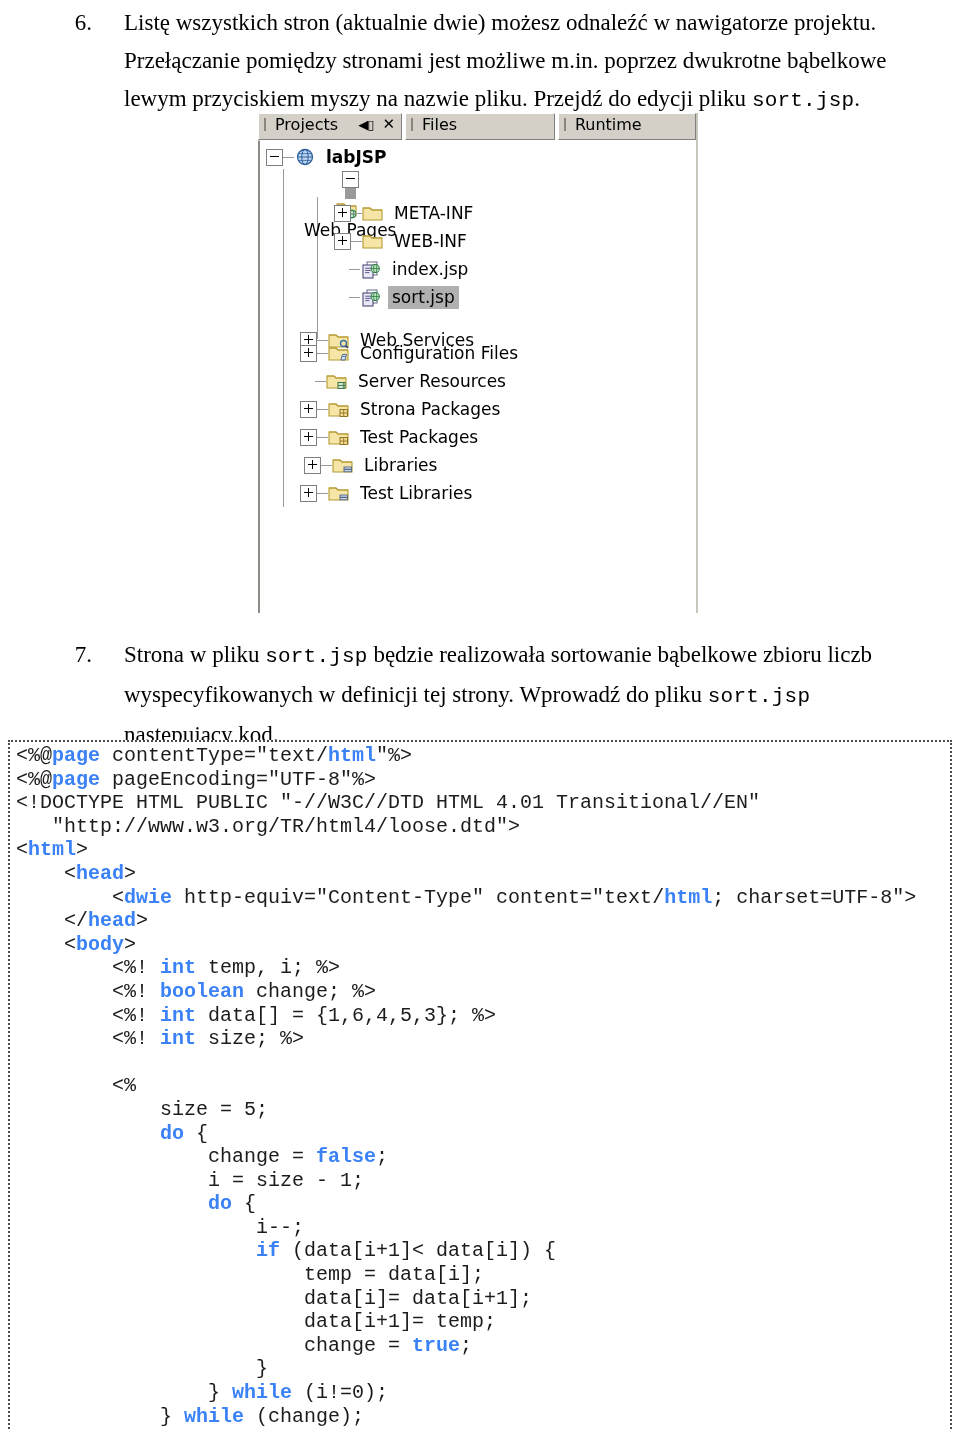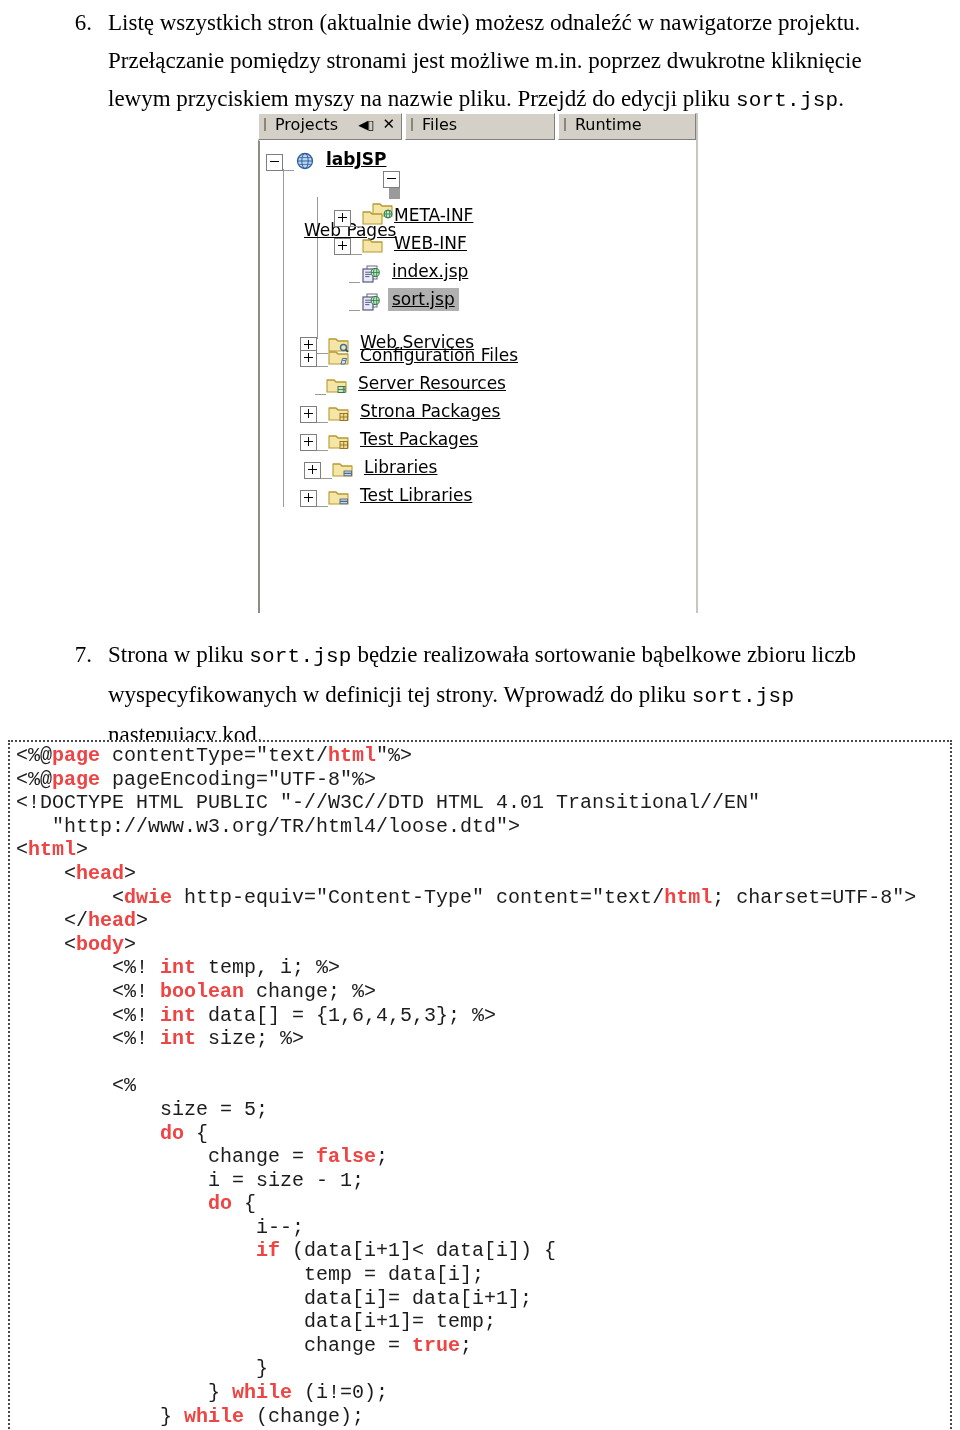--- a/index.html
+++ b/index.html
@@ -30,20 +30,21 @@
     box-sizing: border-box;
     font-size: 23px;
     line-height: 38px;
   }
   .para-body {
     flex: 1 1 auto;
     font-size: 23px;
     line-height: 38px;
     text-align: justify;
     text-justify: inter-word;
+    margin-left: 16px;
   }
   .para-body .lastline {
     text-align: left;
   }
   .mono-inline {
     font-family: "Liberation Mono", "DejaVu Sans Mono", monospace;
     font-size: 21px;
     letter-spacing: 0.2px;
   }
 
@@ -123,25 +124,24 @@
     border-top: 1px solid #ffffff;
     box-sizing: border-box;
     overflow: hidden;
   }
 
   .tree-row {
     position: absolute;
     left: 0;
     height: 28px;
     display: flex;
-    align-items: flex-end;
+    align-items: center;
     white-space: nowrap;
     font-size: 17px;
     color: #000000;
-    text-decoration: underline;
   }
   .tree-label {
     padding: 1px 4px 2px 4px;
   }
   .tree-label.bold { font-weight: bold; }
   .tree-label.selected {
     background: #b0b0b0;
     color: #000000;
   }
 
@@ -203,33 +203,33 @@
     background: #ffffff;
   }
   pre.code {
     margin: 0;
     font-family: "Liberation Mono", "DejaVu Sans Mono", monospace;
     font-size: 20px;
     line-height: 23.6px;
     color: #1c1c1c;
     white-space: pre;
   }
-  pre.code b { font-weight: bold; color: #ef4444; }
+  pre.code b { font-weight: bold; color: #3b82f6; }
 </style>
 </head>
 <body>
 
 <div class="para" id="para6">
   <div class="para-num">6.</div>
   <div class="para-body">
     <div>
       <span>Listę wszystkich stron (aktualnie dwie) możesz odnaleźć w nawigatorze projektu.</span>
     </div>
     <div>
-      <span>Przełączanie pomiędzy stronami jest możliwe m.in. poprzez dwukrotne kliknięcie</span>
+      <span>Przełączanie pomiędzy stronami jest możliwe m.in. poprzez dwukrotne bąbelkowe</span>
     </div>
     <div class="lastline">
       <span>lewym przyciskiem myszy na nazwie pliku. Przejdź do edycji pliku </span><span class="mono-inline">sort.jsp</span><span>.</span>
     </div>
   </div>
 </div>
 
 <div id="projects-panel">
 
   <div class="tabbar">

